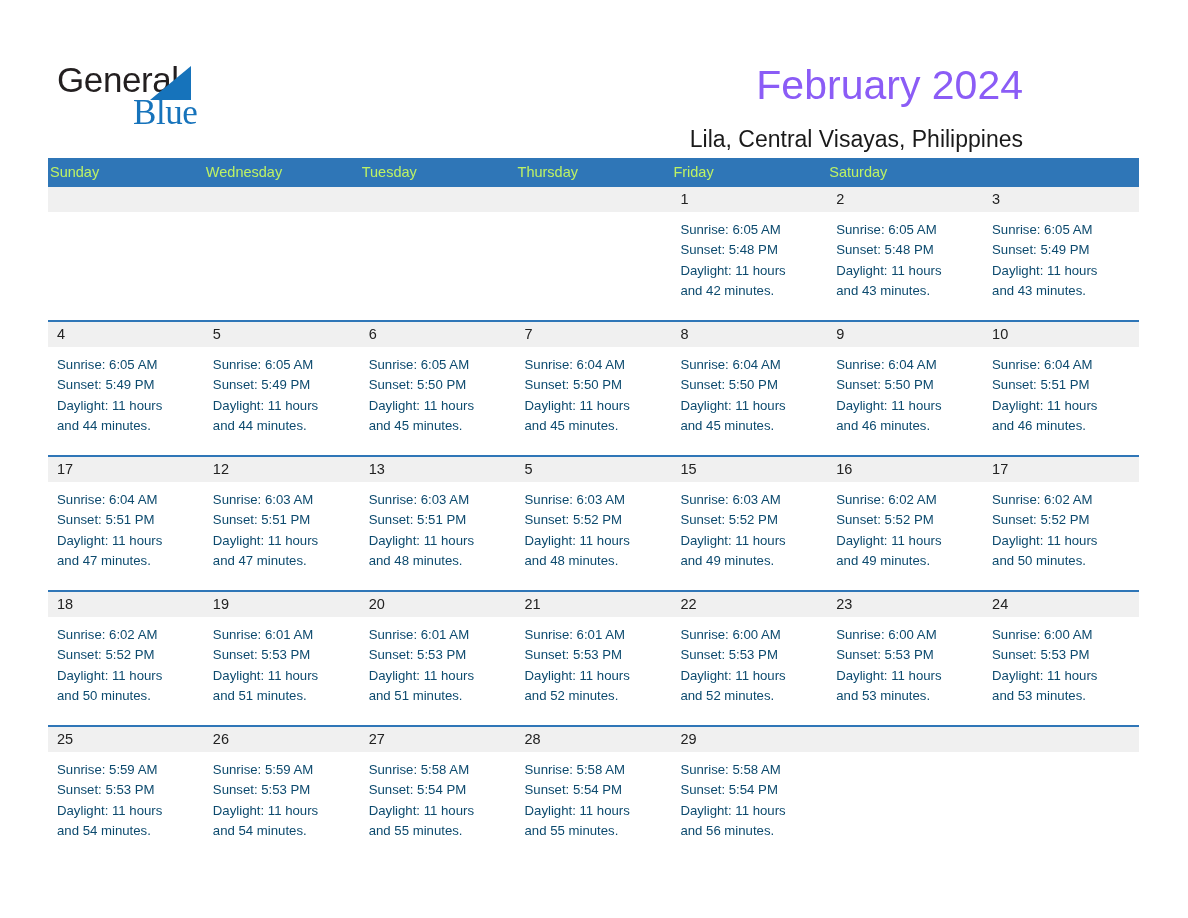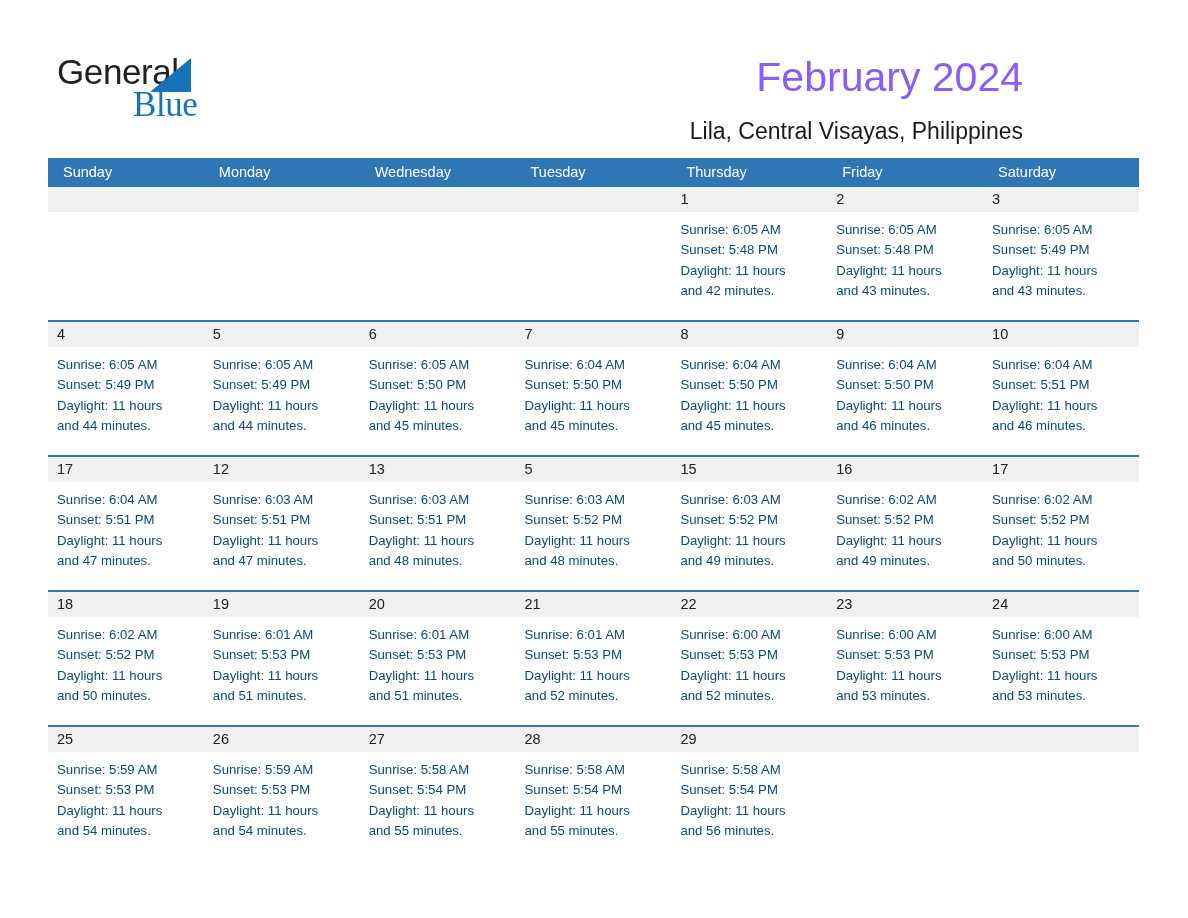--- a/index.html
+++ b/index.html
@@ -18,21 +18,21 @@
     position: relative;
     width: 1188px;
     height: 918px;
     box-sizing: border-box;
   }
 
   
   .top {
     position: absolute;
     left: 0;
-    top: 0;
+    top: 8px;
     width: 1072px;
     height: 150px;
   }
   .logo {
     position: absolute;
     left: 57px;
     top: 52px;
     width: 260px;
     height: 75px;
   }
@@ -95,22 +95,22 @@
     width: 1091px;
   }
   .cal-head {
     display: flex;
     background: #2f76b7;
     height: 29px;
   }
   .cal-head .hcell {
     width: 155.857px;
     box-sizing: border-box;
-    padding-left: 15px;
-    color: #ffffff;
+    padding-left: 2px;
+    color: #bef264;
     font-size: 14.5px;
     line-height: 29px;
     white-space: nowrap;
     overflow: hidden;
   }
 
   .week {
     display: flex;
     position: relative;
     border-top: 2px solid #2f76b7;
@@ -163,21 +163,20 @@
     </div>
 
     <div class="title">February 2024</div>
     <div class="subtitle">Lila, Central Visayas, Philippines</div>
   </div>
 
   <div class="calendar">
 
     <div class="cal-head">
       <div class="hcell">Sunday</div>
-      <div class="hcell">Monday</div>
       <div class="hcell">Wednesday</div>
       <div class="hcell">Tuesday</div>
       <div class="hcell">Thursday</div>
       <div class="hcell">Friday</div>
       <div class="hcell">Saturday</div>
     </div>
 
     <div class="week first">
       <div class="cell empty">
         <div class="daynum-band"></div>

